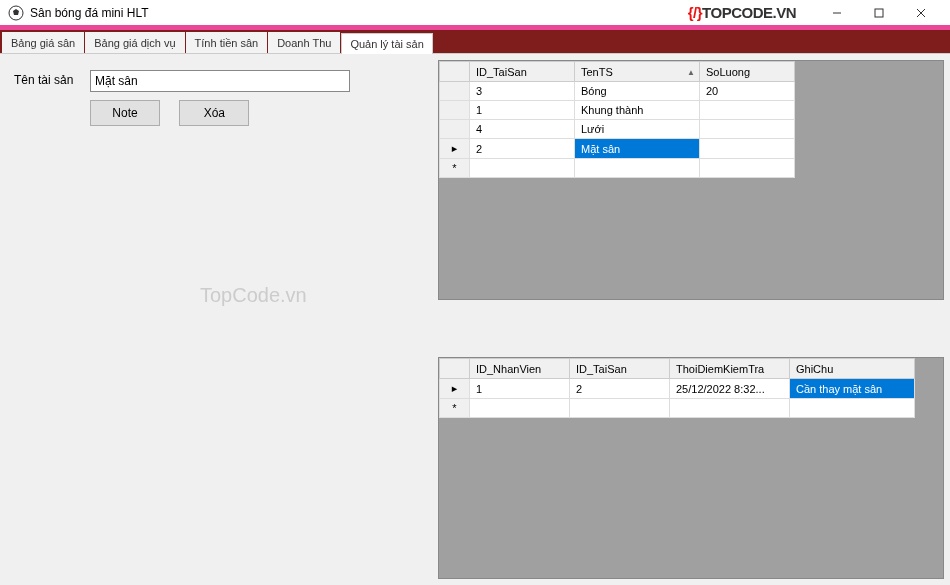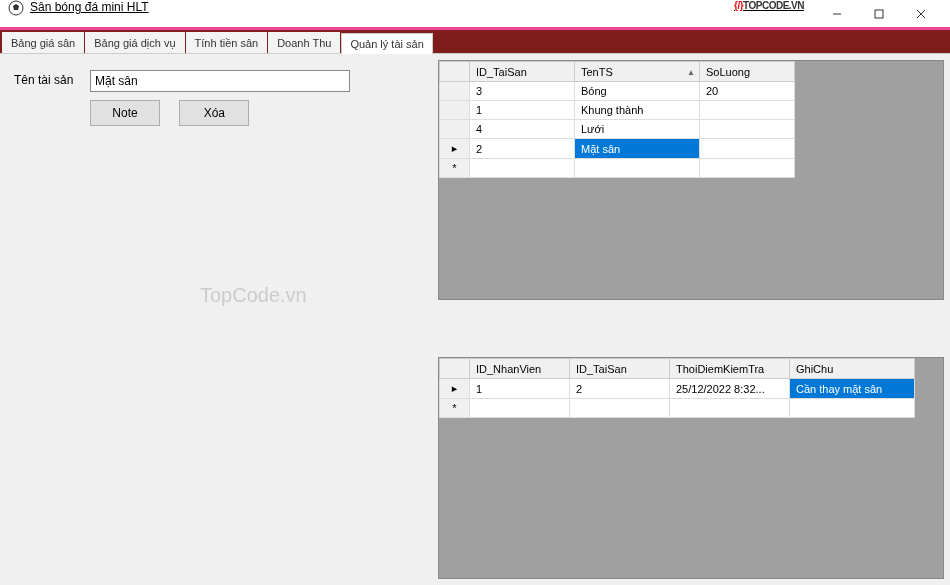--- a/index.html
+++ b/index.html
@@ -8,38 +8,38 @@
   font-size: 12px;
   background: #fff;
   width: 950px;
   height: 585px;
   overflow: hidden;
   position: relative;
 }
 .titlebar {
   height: 30px;
   display: flex;
+  align-items: center;
   padding: 0 8px;
   background: #fff;
-  border-bottom: 3px solid #ec4899;
-  text-decoration: underline;
+  border-bottom: 5px solid #ec4899;
 }
 .titlebar .app-icon {
   width: 16px; height: 16px;
   margin-right: 6px;
   display: flex; align-items: center; justify-content: center;
 }
 .titlebar .title { font-size: 12px; }
 .titlebar .spacer { flex: 1; }
 .brand {
   font-weight: 700;
-  font-size: 10px;
+  font-size: 15px;
   letter-spacing: -0.5px;
   color: #333;
-  margin-right: 12px;
+  margin-right: 20px;
 }
 .brand .red { color: #e11; }
 .win-controls { display: flex; }
 .win-btn {
   width: 42px; height: 28px;
   display: flex; align-items: center; justify-content: center;
   font-size: 12px;
   cursor: default;
 }
 .tabs-bar {

